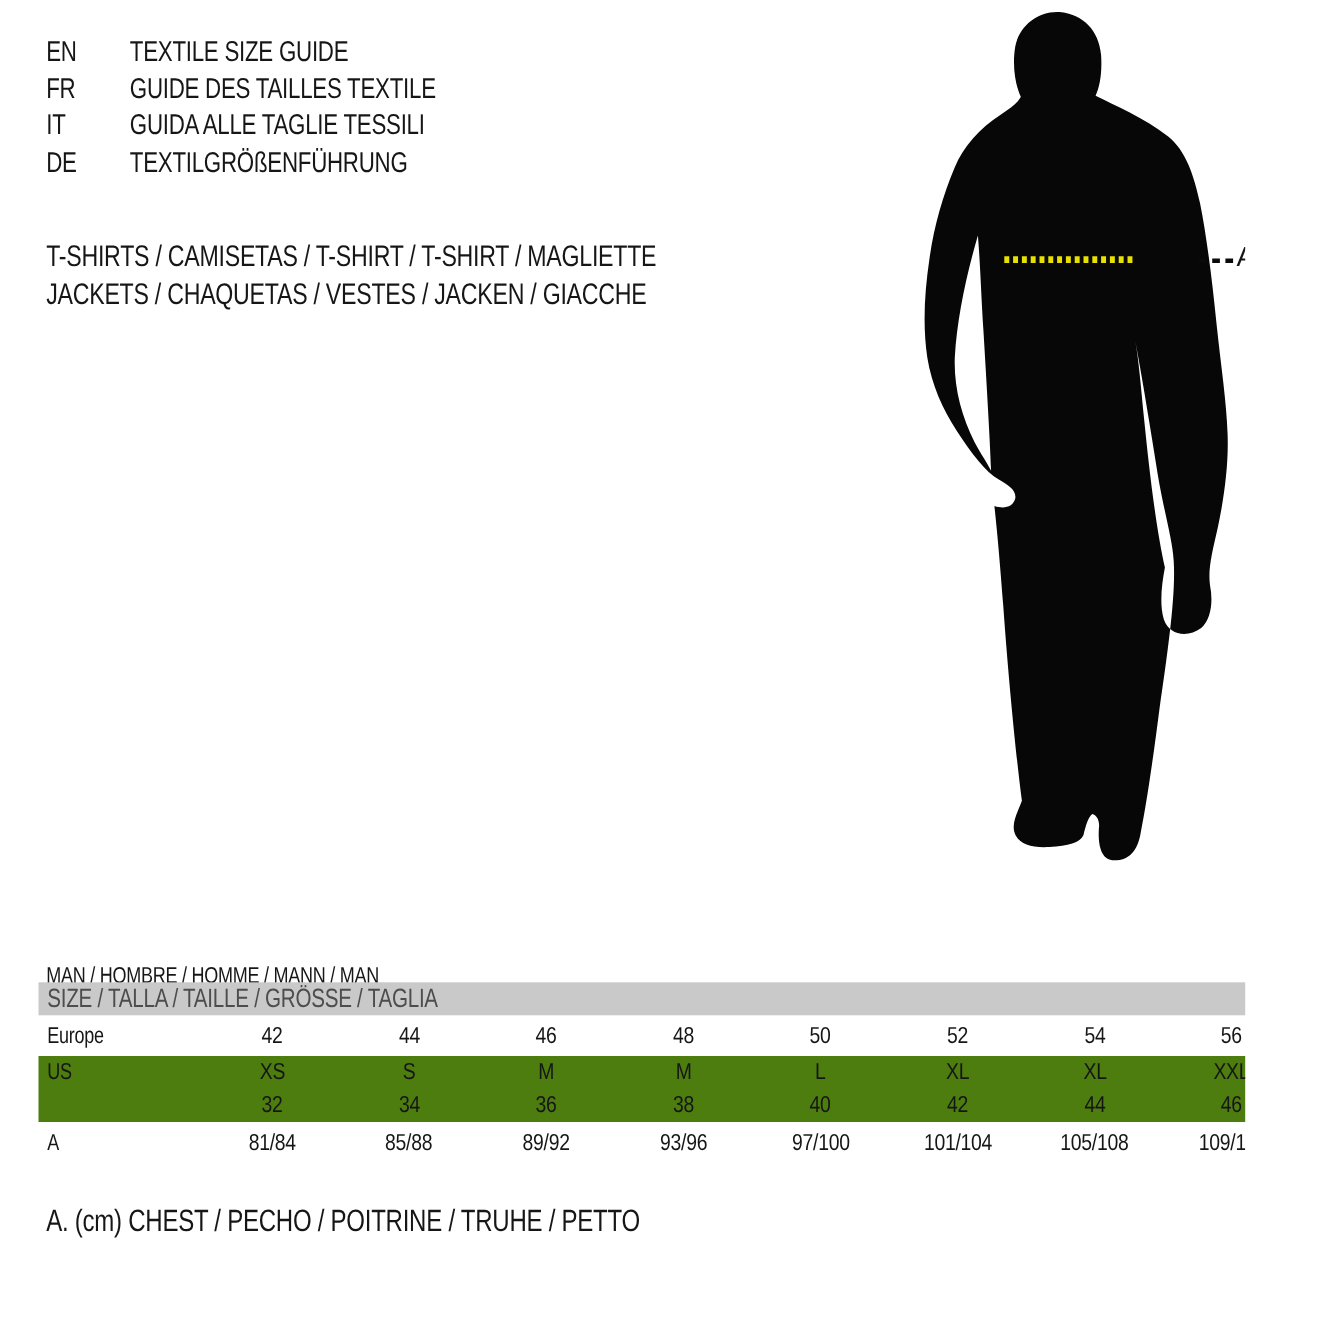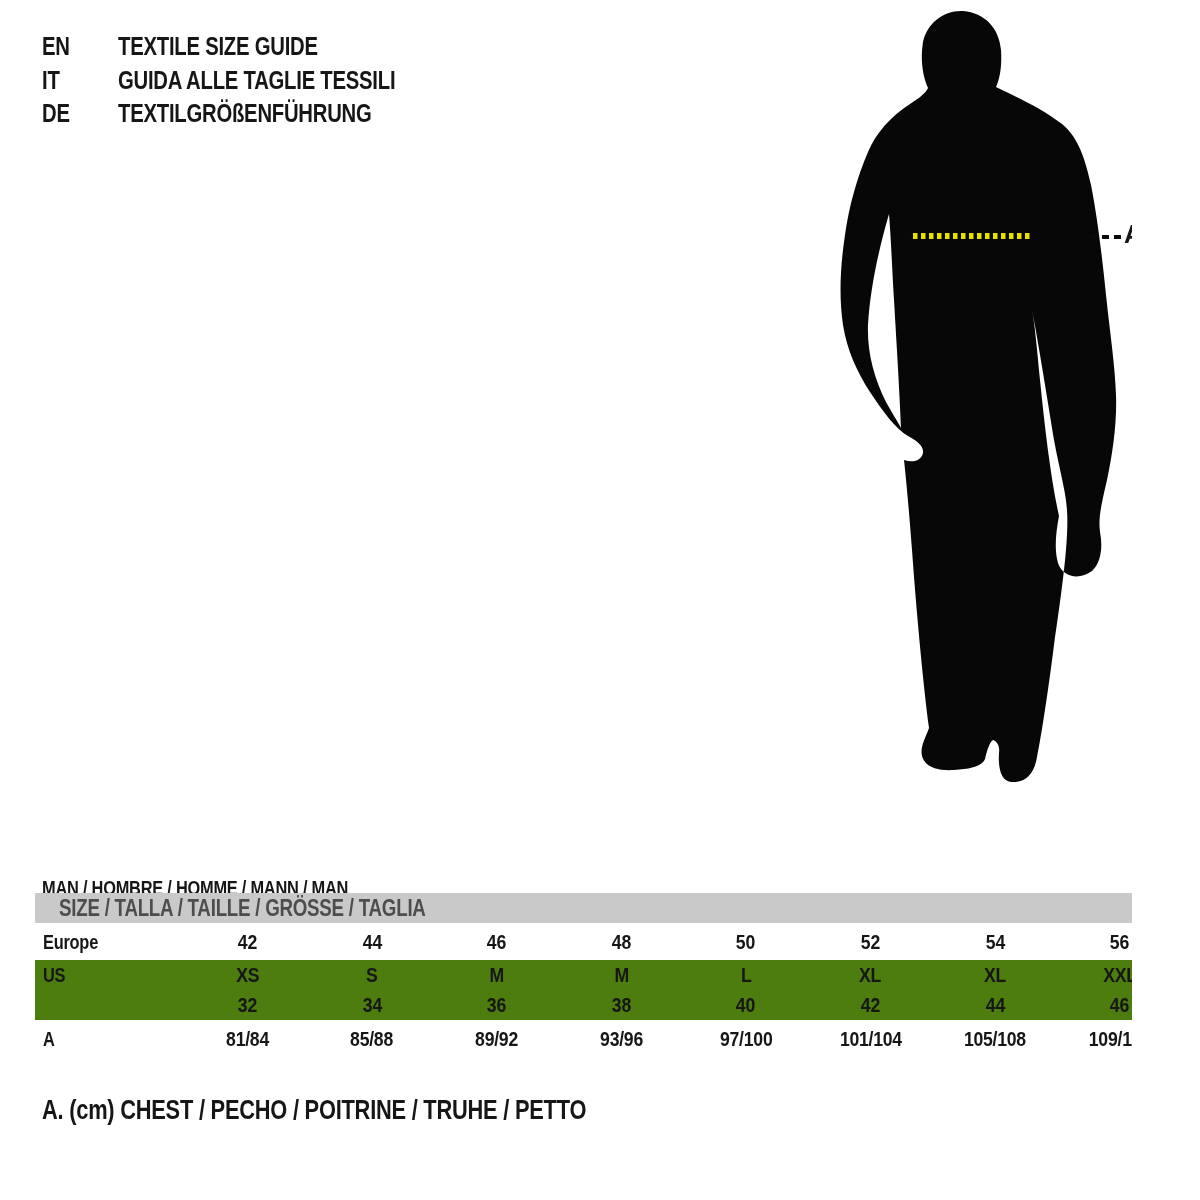--- a/index.html
+++ b/index.html
@@ -1,18 +1,18 @@
 <!DOCTYPE html>
 <html><head>
 <meta charset="utf-8">
 <style>
   html,body{margin:0;padding:0;}
   .canvas{
     position:relative; width:1132px; height:1200px; background:#ffffff;
-    font-family:"Liberation Sans", sans-serif; font-weight:bold; color:#161616;
+    font-family:"Liberation Sans", sans-serif; font-weight:normal; color:#161616;
     overflow:hidden;
   }
   .cnd{display:inline-block; transform:scaleX(0.78); transform-origin:0 50%; white-space:nowrap; letter-spacing:-0.3px;}
   .cndC{display:inline-block; transform:scaleX(0.84); transform-origin:50% 50%; white-space:nowrap; letter-spacing:-0.3px;}
 
   
   .lang-block{position:absolute; left:42px; top:30px;}
   .lang-row{display:flex; height:33.5px; align-items:center; font-size:26px;}
   .lang-code{width:76px;}
 
@@ -22,21 +22,21 @@
   
   .sil{position:absolute; left:840px; top:0px; width:320px; height:800px;}
   .a-label{position:absolute; left:1124px; top:220px; font-size:25px;}
 
   
   .man-heading{position:absolute; left:42px; top:876px; font-size:21px;}
 
   
   .size-table{position:absolute; left:35px; top:893px; width:1147px; font-size:21px;}
   .thead{height:30px; background:#c9c9c9; color:#4d4d4d; display:flex; align-items:center;
-         padding-left:24px; box-sizing:border-box; font-size:24px;}
+         padding-left:8px; box-sizing:border-box; font-size:24px;}
   .trow{display:flex; align-items:center;}
   .trow.shade{background:#4d7c0f;}
   .r-tall{height:37px;}
   .r-short{height:30px;}
   .lbl{width:150px; padding-left:8px; box-sizing:border-box; text-align:left;}
   .cell{flex:1; text-align:center;}
 
   
   .footnote{position:absolute; left:42px; top:1094px; font-size:28px;}
 </style>
@@ -44,29 +44,37 @@
 <body>
 
 <div class="canvas">
 
   <div class="lang-block">
     <div class="lang-row">
       <span class="lang-code"><span class="cnd">EN</span></span>
       <span class="cnd">TEXTILE SIZE GUIDE</span>
     </div>
     <div class="lang-row">
+      <span class="lang-code"><span class="cnd">FR</span></span>
+      <span class="cnd">GUIDE DES TAILLES TEXTILE</span>
+    </div>
+    <div class="lang-row">
       <span class="lang-code"><span class="cnd">IT</span></span>
       <span class="cnd">GUIDA ALLE TAGLIE TESSILI</span>
     </div>
     <div class="lang-row">
       <span class="lang-code"><span class="cnd">DE</span></span>
       <span class="cnd">TEXTILGRÖßENFÜHRUNG</span>
     </div>
   </div>
 
+  <div class="cat-block">
+    <div><span class="cnd">T-SHIRTS / CAMISETAS / T-SHIRT / T-SHIRT / MAGLIETTE</span></div>
+    <div><span class="cnd">JACKETS / CHAQUETAS / VESTES / JACKEN / GIACCHE</span></div>
+  </div>
 
   <svg class="sil" viewBox="840 0 320 800" xmlns="http://www.w3.org/2000/svg">
     <path fill="#070707" fill-rule="evenodd" d="
       M 963 11
       C 985 13 999 28 1001 50
       C 1002 66 1000 78 996 87
       C 1014 96 1040 107 1062 124
       C 1078 137 1085 158 1091 185
       C 1097 215 1102 255 1106 295
       C 1110 333 1115 365 1116 395

